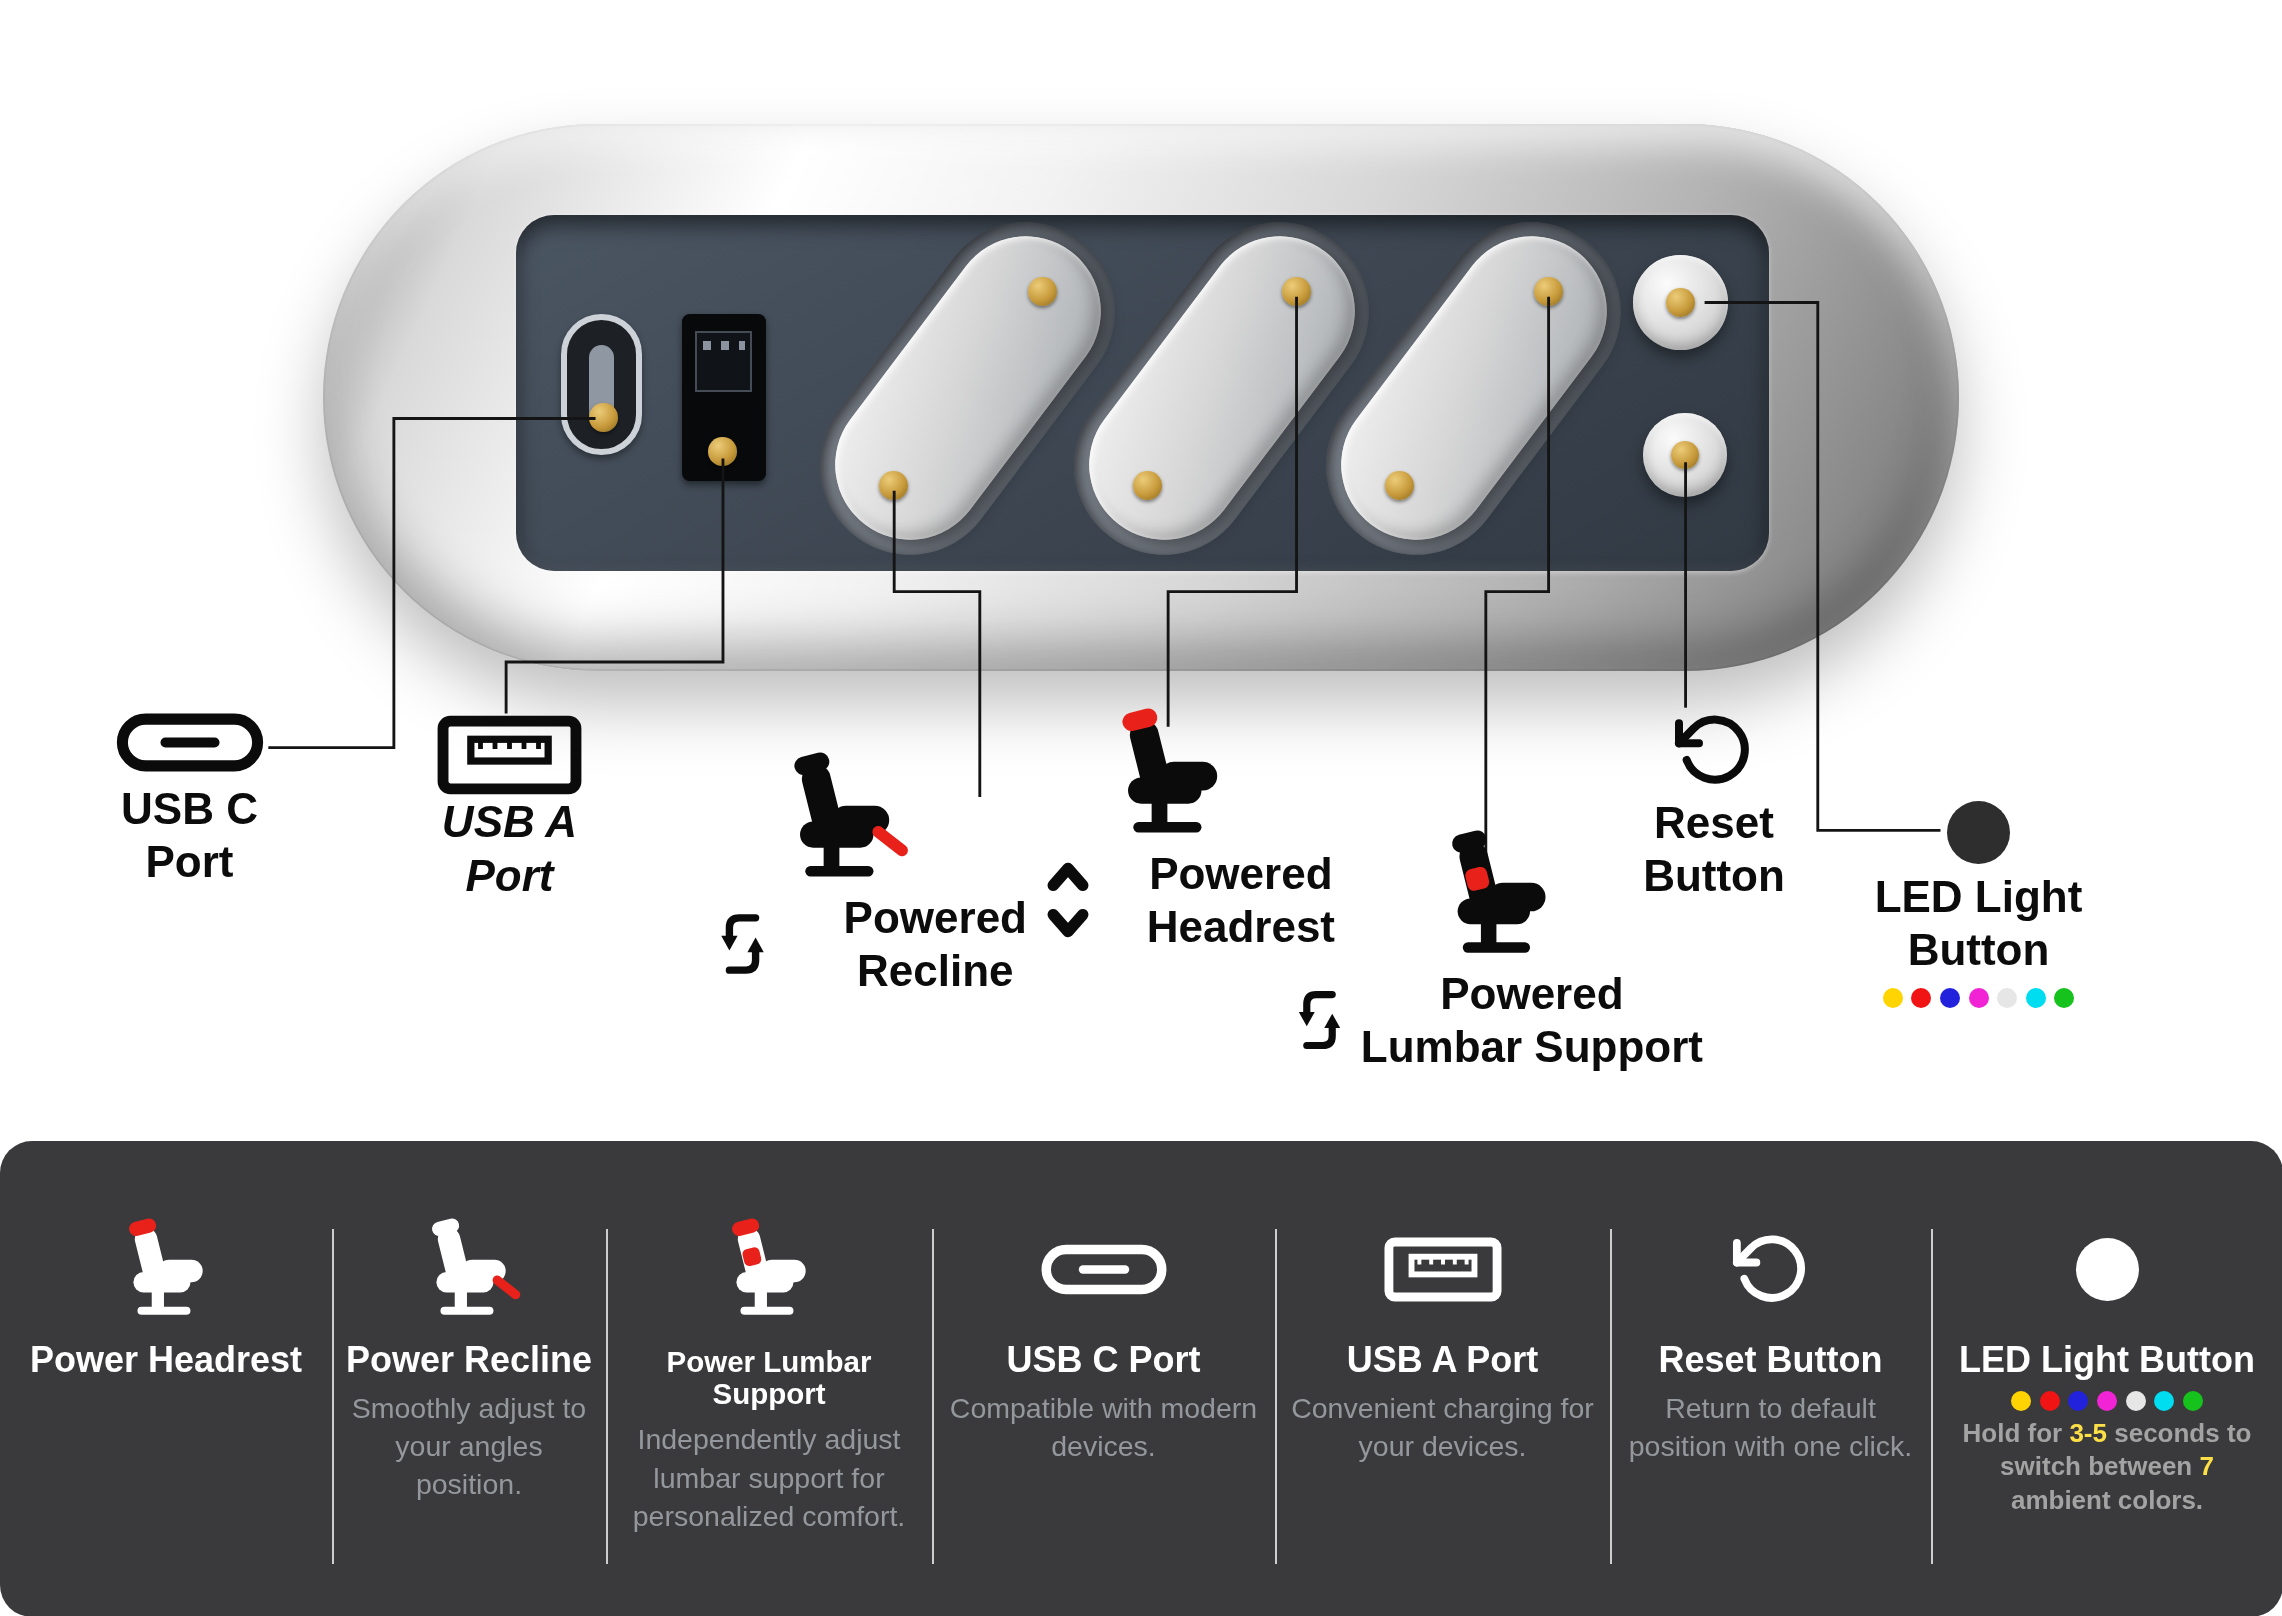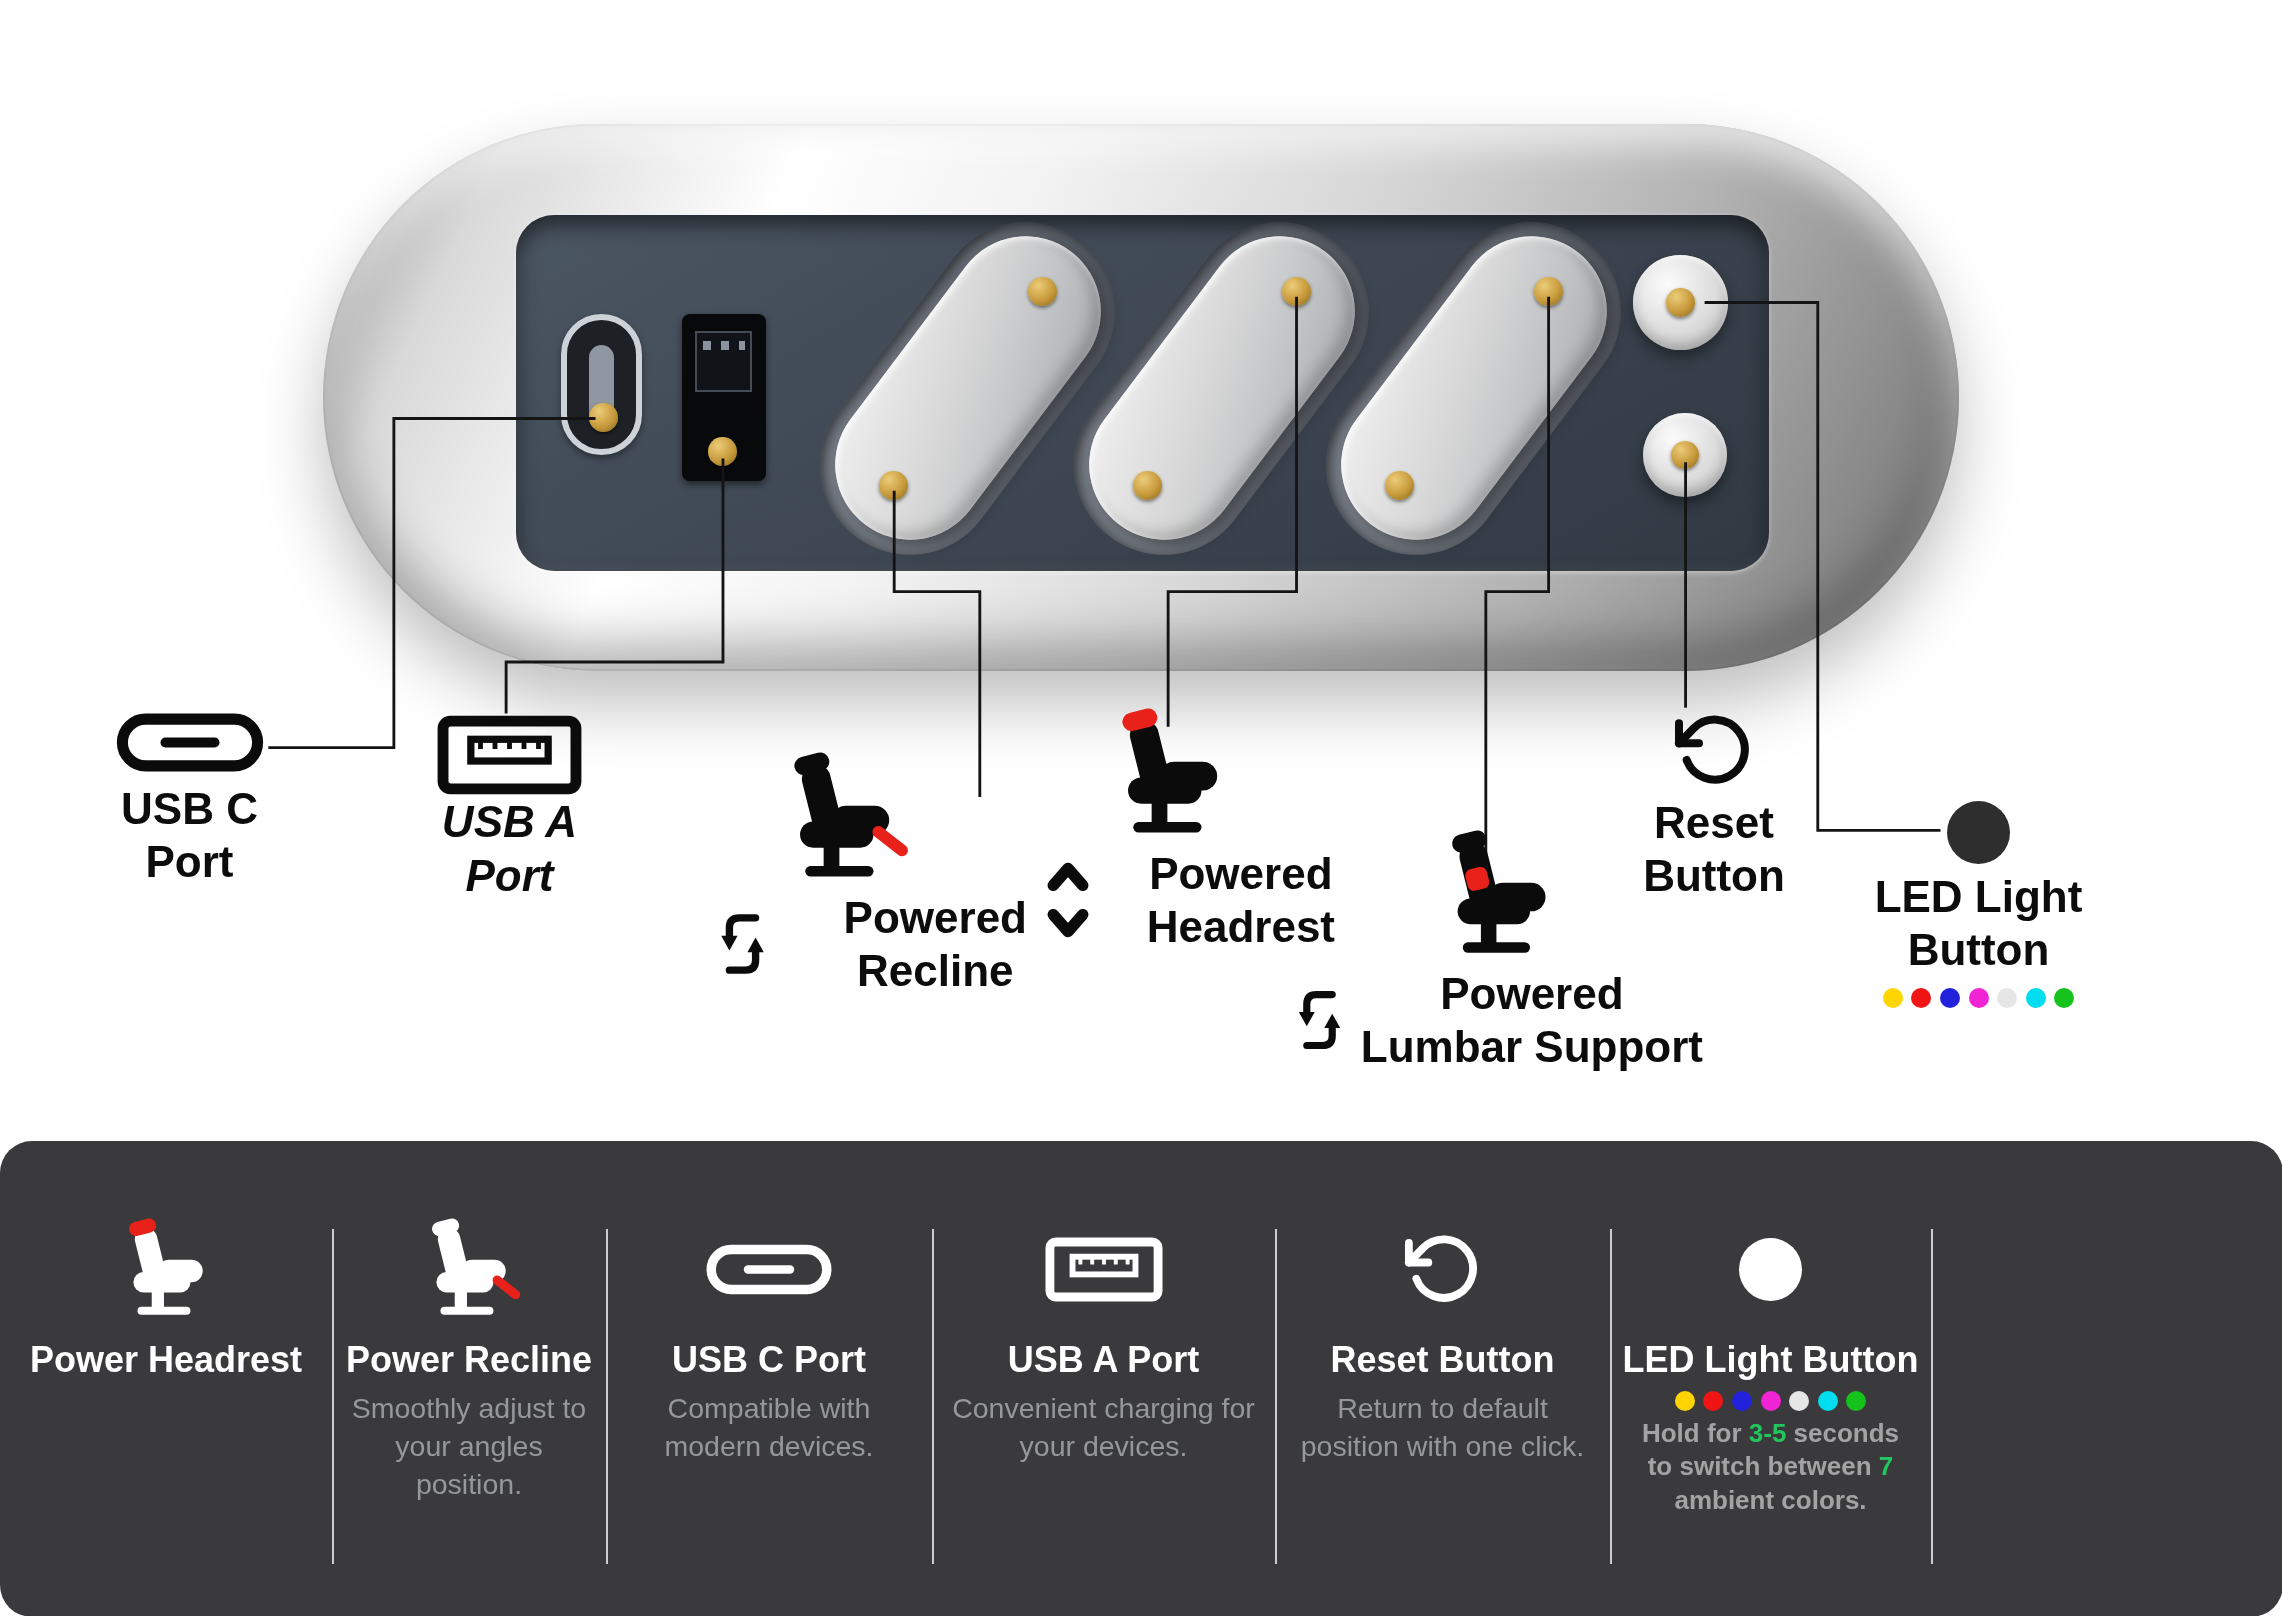--- a/index.html
+++ b/index.html
@@ -71,21 +71,21 @@
   
   .bottom{position:absolute;left:0;top:1141px;width:2283px;height:476px;background:#3a3a3c;z-index:2;border-radius:32px;}
   .bottom .divider{position:absolute;top:88px;width:1.9px;height:335px;background:#cdcdcd;}
   .cols{display:grid;grid-template-columns:332px 274px 326px 343px 335px 321px 352px;height:100%;}
   .col{display:flex;flex-direction:column;align-items:center;padding-top:72px;text-align:center;}
   .iconslot{height:112px;display:flex;align-items:center;justify-content:center;}
   .col h3{color:#ffffff;font-size:36px;font-weight:700;margin-top:15px;line-height:1.1;}
   .col h3.small-title{font-size:29.5px;margin-top:21px;}
   .col p{color:#94989d;font-size:28.5px;line-height:1.34;margin-top:9.5px;padding:0 15px;font-weight:400;}
   .col.col7 p{font-size:26px;font-weight:700;color:#a3a3a3;padding:0 27px;margin-top:5.7px;line-height:1.3;}
-  .red{color:#22c55e;}
+  .red{color:#fde047;}
   .led-circle.white{background:#ffffff;margin:0;}
 </style>
 </head>
 <body>
 
 <div id="canvas">
 
   <div class="device">
     <div class="inset">
 
@@ -289,20 +289,37 @@
             <rect class="body" x="48" y="36" width="44" height="22" rx="11"></rect>
             <rect class="body" x="42" y="66" width="12" height="18"></rect>
             <rect class="body" x="28" y="82" width="52" height="8" rx="4"></rect>
             <rect class="accent" x="80" y="50" width="32" height="9" rx="4.5" transform="rotate(38 82 54)"></rect>
           </svg>
         </div>
         <h3>Power Recline</h3>
         <p>Smoothly adjust to your angles position.</p>
       </div>
 
+      <div class="col">
+        <div class="iconslot">
+          <svg class="chair white" width="120" height="108" viewBox="0 -8 112 106">
+            <g transform="rotate(-14 41 34)">
+              <rect class="body" x="30" y="4" width="22" height="58" rx="11"></rect>
+              <rect class="accent" x="27" y="-4" width="27" height="14" rx="7"></rect>
+              <rect class="accent" x="31" y="24" width="17" height="17" rx="5"></rect>
+            </g>
+            <rect class="body" x="24" y="48" width="56" height="20" rx="10"></rect>
+            <rect class="body" x="48" y="36" width="44" height="22" rx="11"></rect>
+            <rect class="body" x="42" y="66" width="12" height="18"></rect>
+            <rect class="body" x="28" y="82" width="52" height="8" rx="4"></rect>
+          </svg>
+        </div>
+        <h3 class="small-title">Power Lumbar Support</h3>
+        <p>Independently adjust lumbar support for personalized comfort.</p>
+      </div>
 
       <div class="col">
         <div class="iconslot">
           <svg class="icon-usbc" width="126" height="51" viewBox="0 0 120 48" style="color:#ffffff">
             <rect class="outer" x="5" y="5" width="110" height="38" rx="19"></rect>
             <rect class="inner" x="36" y="20" width="48" height="8" rx="4"></rect>
           </svg>
         </div>
         <h3>USB C Port</h3>
         <p>Compatible with modern devices.</p>

